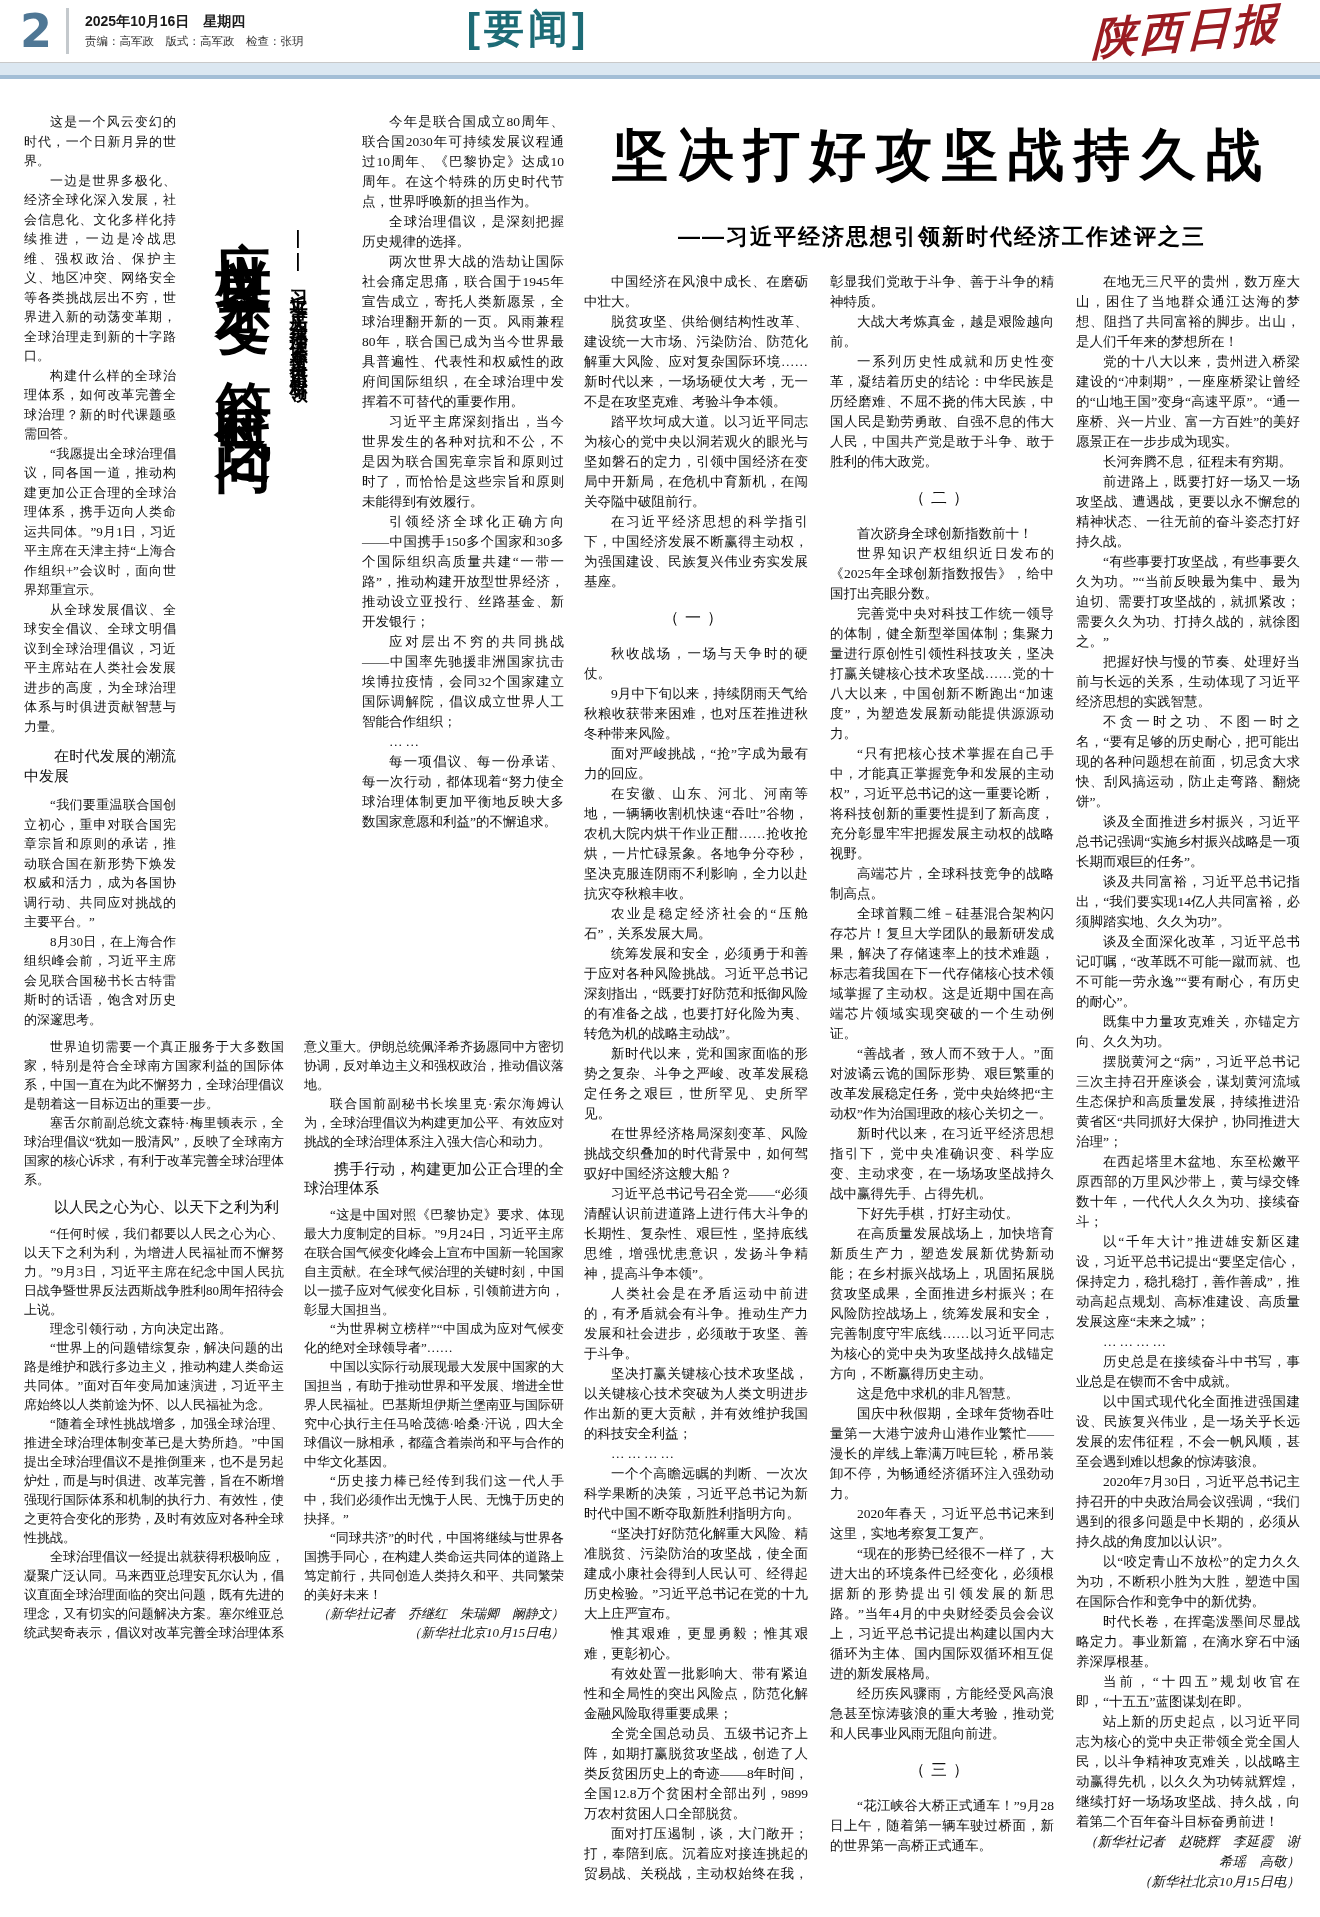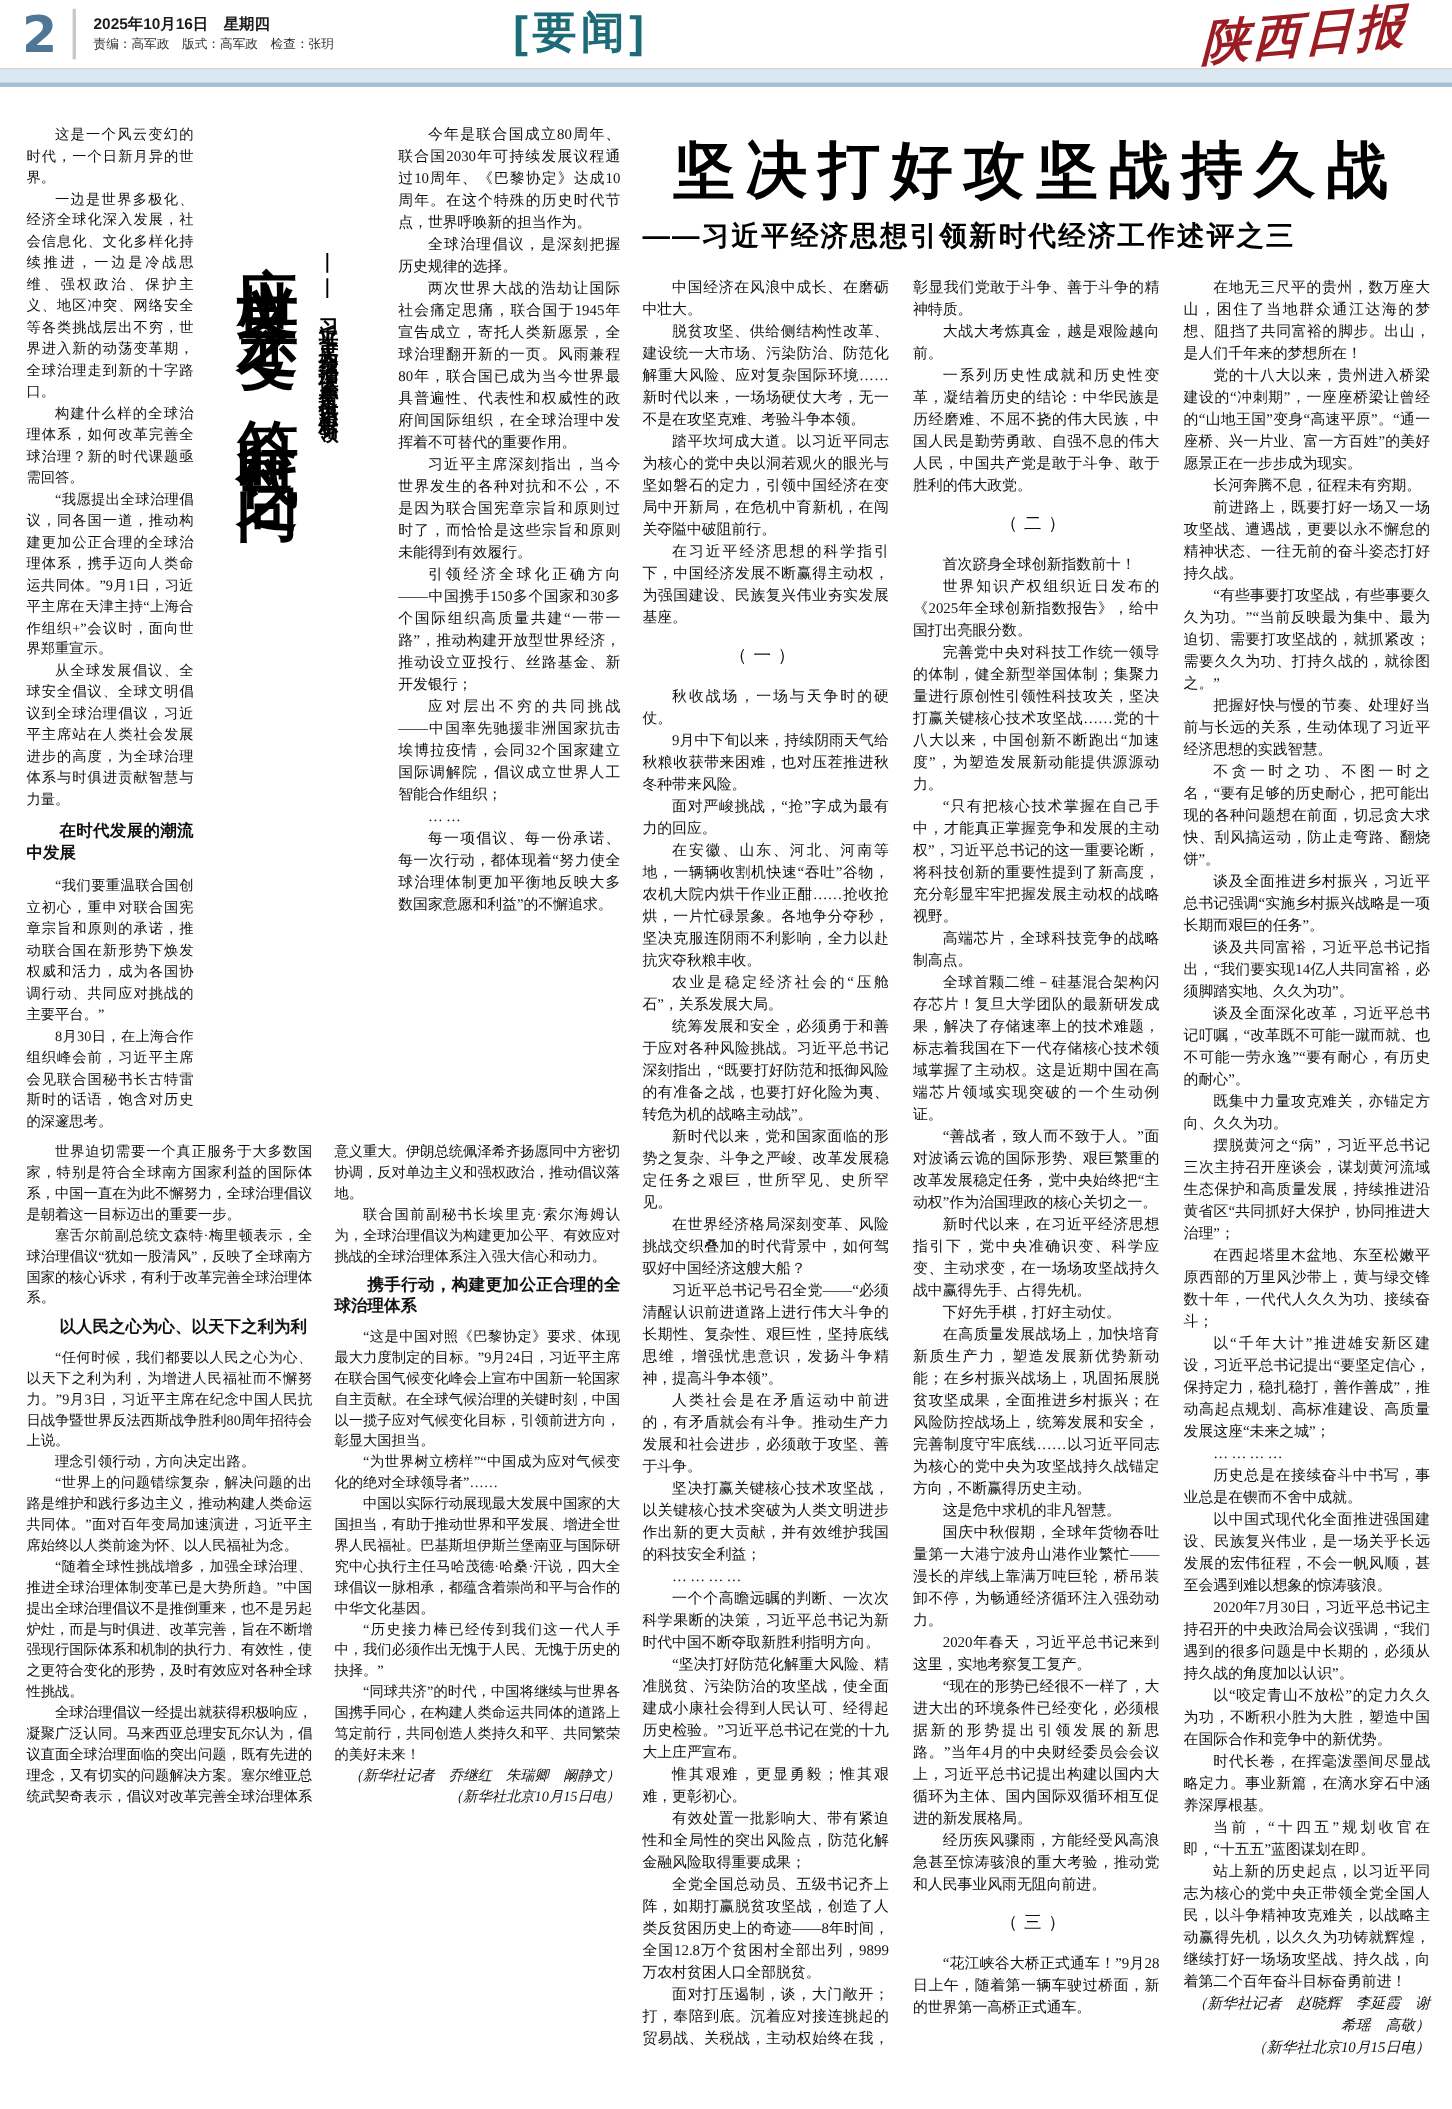--- a/index.html
+++ b/index.html
@@ -21,21 +21,21 @@
   .masthead{
     margin-left:auto;margin-right:26px;
     font-family:"Liberation Serif", serif;font-weight:bold;font-style:italic;
     font-size:44px;color:#9b1c22;transform:rotate(-5deg) skewX(-6deg);letter-spacing:3px;
   }
   .band1{height:12px;background:#dbe7f1;}
   .band2{height:4px;background:#a3bed6;}
   
   .content{display:flex;gap:20px;padding:33px 20px 0 24px;align-items:flex-start;}
   .para{margin:0;text-align:justify;text-indent:2em;}
-  .subhead{font-family:"Liberation Sans", sans-serif;font-weight:bold;font-size:15px;margin:10px 0;text-indent:2em;}
+  .subhead{font-family:"Liberation Sans", sans-serif;font-weight:normal;font-size:15px;margin:10px 0;text-indent:2em;}
   .marker{text-align:center;text-indent:0;margin:16px 0;font-size:16px;letter-spacing:6px;}
   .dinkus{letter-spacing:3px;}
   .byline{text-align:right;text-indent:0;font-style:italic;}
   
   .left-article{width:540px;flex:none;}
   .left-top{display:flex;align-items:flex-start;}
   .lcol1{width:152px;flex:none;font-size:13px;line-height:19.5px;}
   .lh-block{width:172px;flex:none;display:flex;flex-direction:row;justify-content:center;padding-top:84px;}
   .lh-title{
     writing-mode:vertical-rl;font-family:"Liberation Sans", sans-serif;font-weight:bold;
@@ -48,22 +48,22 @@
   .lcol2{flex:1;font-size:13.5px;line-height:20px;padding-left:14px;}
   .left-lower{column-count:2;column-gap:20px;margin-top:8px;font-size:13px;line-height:19px;}
   .left-lower .subhead{margin:8px 0;}
   
   .right-article{flex:1;}
   .r-title{
     font-family:"Liberation Sans", sans-serif;font-weight:bold;font-size:56px;
     text-align:center;letter-spacing:10px;margin:6px 0 0 0;color:#000;
   }
   .r-subtitle{
-    font-family:"Liberation Sans", sans-serif;font-weight:bold;font-size:25px;
-    letter-spacing:2px;margin-top:4px;color:#000;
+    font-family:"Liberation Sans", sans-serif;font-weight:bold;font-size:22px;
+    text-align:center;letter-spacing:2px;margin-top:28px;color:#000;
   }
   .r-body{column-count:3;column-gap:22px;margin-top:20px;font-size:13.5px;line-height:20px;}
 </style>
 </head>
 <body>
 
 <div class="header">
   <div class="page-num">2</div>
   <div class="hdr-divider"></div>
   <div class="date-block">

